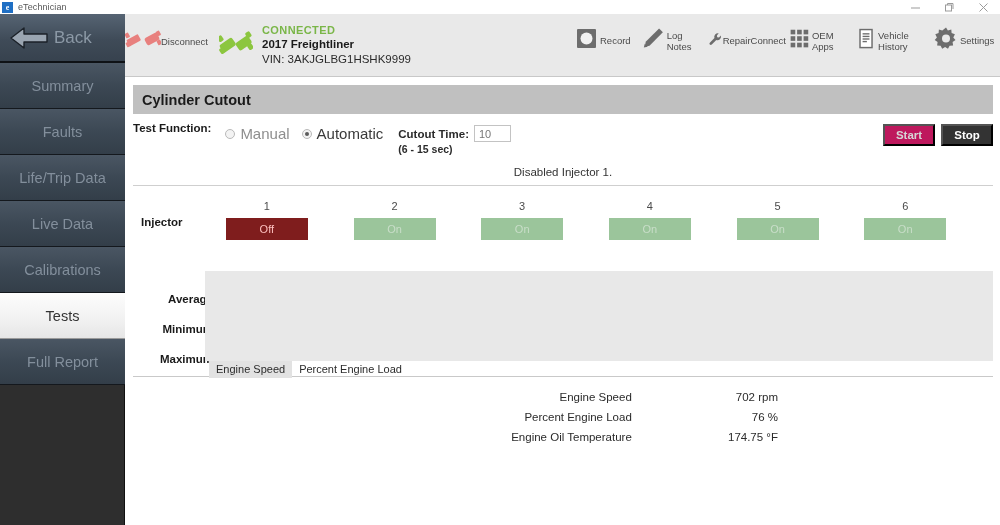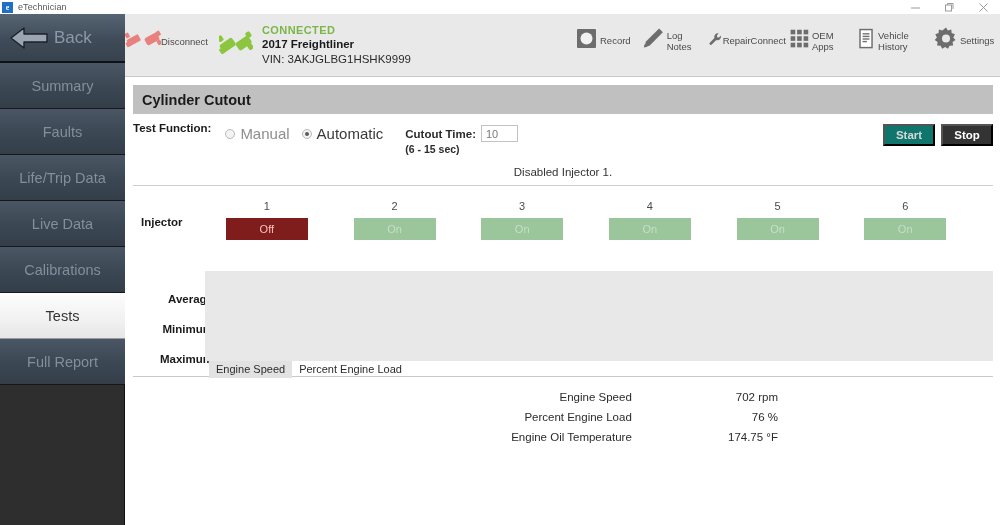--- a/index.html
+++ b/index.html
@@ -105,36 +105,36 @@
     width: 10px; height: 10px; border-radius: 50%;
     border: 1px solid #b9b9b9; background: #f3f3f3; position: relative;
   }
   .radio-dot.checked::after {
     content: ""; position: absolute; top: 2px; left: 2px;
     width: 4px; height: 4px; border-radius: 50%; background: #5b5b5b;
   }
   .radio-text { font-size: 15px; color: #8e8e8e; margin-left: 5px; }
   .radio-opt.on .radio-text { color: #3a3a3a; }
 
-  .cutout-block { margin-left: 10px; margin-top: 3px; }
+  .cutout-block { margin-left: 3px; margin-top: 3px; }
   .cutout-line { display: flex; align-items: center; }
   .cutout-label { font-size: 11.5px; color: #2b2b2b; font-weight: bold; }
   .cutout-input {
     width: 37px; height: 17px; margin-left: 5px; background: #fff;
     border: 1px solid #c3c3c3; font-size: 11px; color: #777;
     padding-left: 4px; line-height: 15px; font-family: "Liberation Sans", sans-serif;
   }
   .cutout-range { font-size: 10.5px; font-weight: bold; color: #2b2b2b; margin-top: 1px; }
 
   .btn-group { margin-left: auto; display: flex; margin-top: 2px; }
   .btn {
     width: 52px; height: 22px; font-size: 11.5px; font-weight: bold;
     display: flex; align-items: center; justify-content: center;
   }
-  .btn-start { background: #0f766e; color: #d6d6d6; }
+  .btn-start { background: #be185d; color: #d6d6d6; }
   .btn-stop { background: #333333; color: #ffffff; margin-left: 6px; }
 
   .status-bar {
     margin: 0 7px 0 8px; height: 28px; border-bottom: 1px solid #cfcfcf;
     display: flex; align-items: center; justify-content: center;
     font-size: 11.5px; color: #333;
   }
 
   .injector-section { margin: 0 7px 0 8px; position: relative; height: 85px; }
   .inj-label-col {

